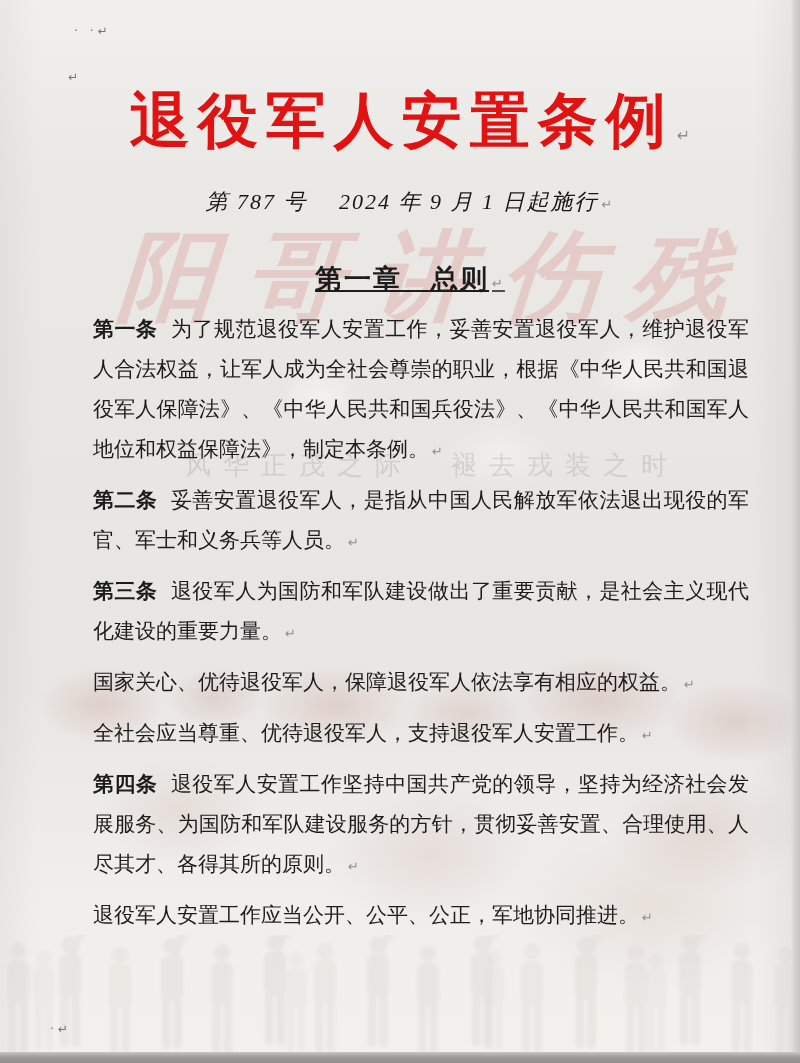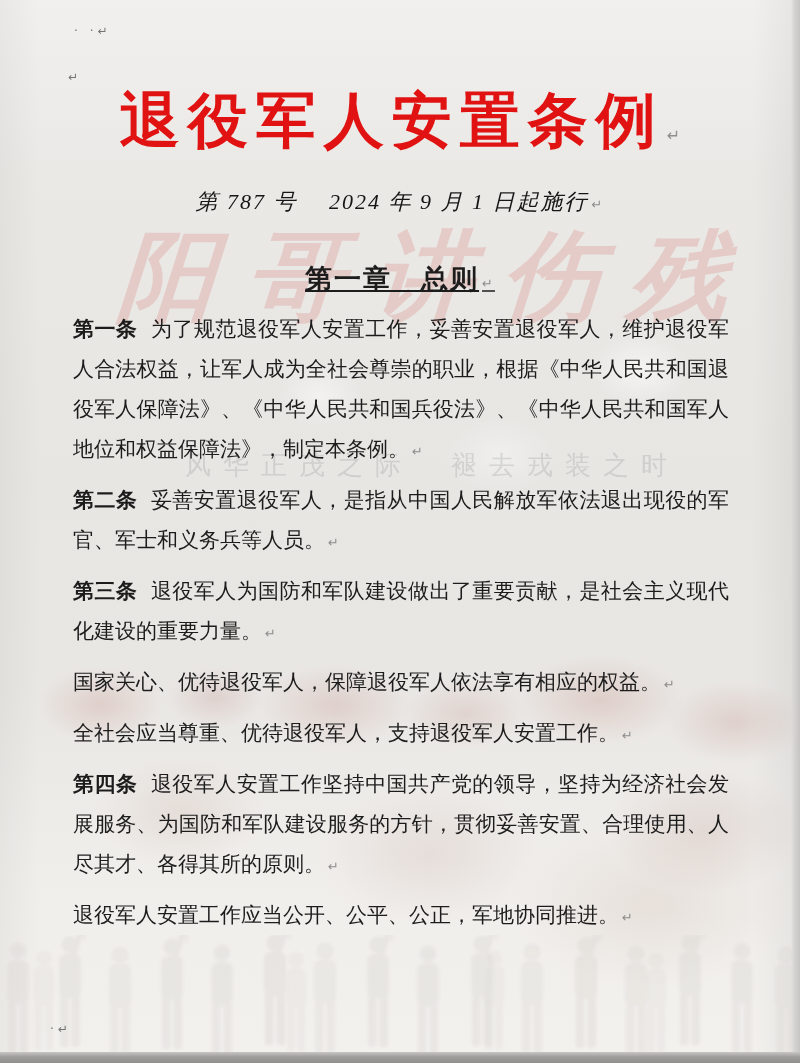--- a/index.html
+++ b/index.html
@@ -44,21 +44,21 @@
     color:var(--watermark_red);
     transform:skewX(-4deg);
     font-family:"Liberation Serif",serif;
   }
   .wm-slogan{
     position:absolute;left:185px;top:448px;z-index:1;
     font-size:26px;letter-spacing:12px;white-space:nowrap;
     color:var(--watermark_gray);
   }
   .silhouettes{position:absolute;left:0;bottom:8px;z-index:0;opacity:0.8;}
-  .content{position:relative;z-index:2;}
+  .content{position:relative;z-index:2;padding-left:20px;}
   .doc-title{
     margin:0;padding-top:86px;
     text-align:center;
     font-size:60px;line-height:1.15;font-weight:900;
     letter-spacing:8px;
     color:var(--title_red);
     font-family:"Liberation Sans","DejaVu Sans",sans-serif;
   }
   .doc-subtitle{
     margin-top:32px;text-align:center;

